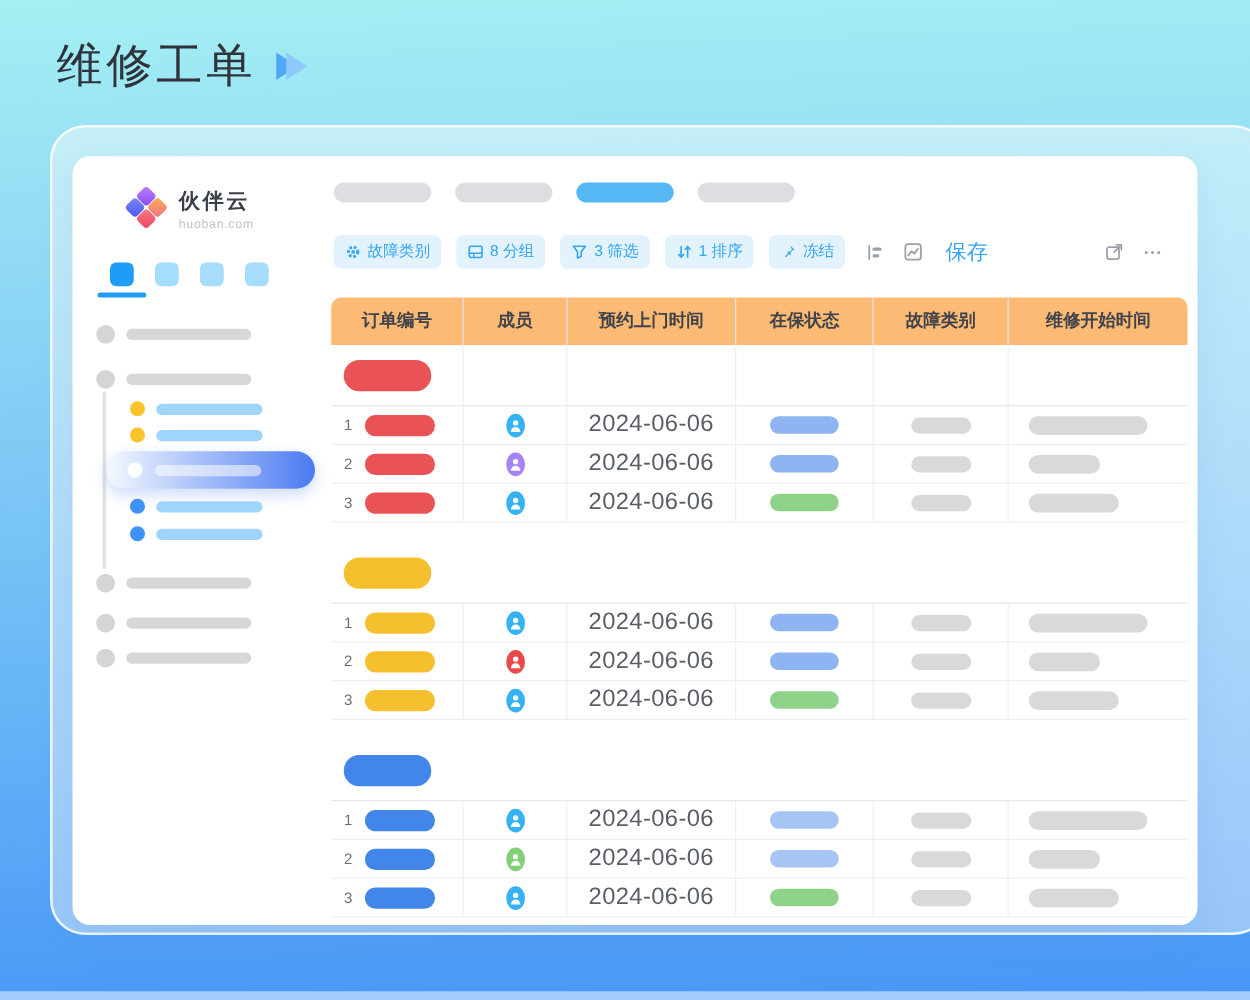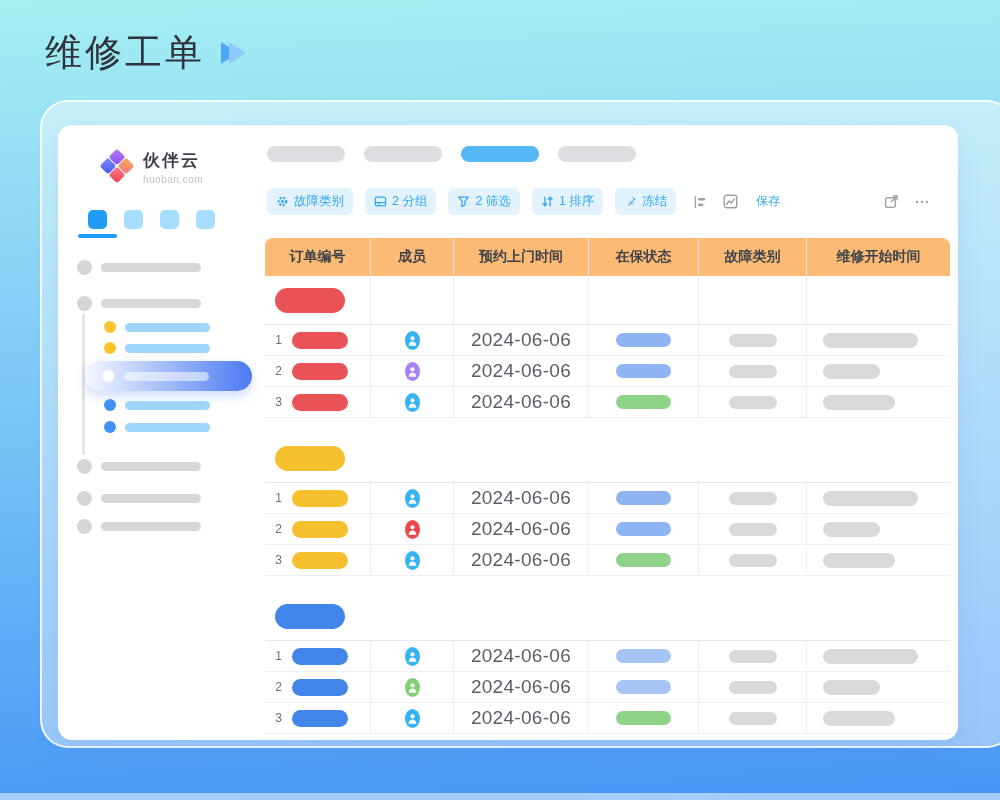--- a/index.html
+++ b/index.html
@@ -51,21 +51,21 @@
   .view-tabs{position:absolute;left:209px;top:21px;display:flex;gap:19px;}
   .vpill{width:78px;height:16px;border-radius:8px;background:#dcdee2;}
   .vpill.active{background:#55b7f4;}
 
   
   .toolbar{position:absolute;left:209px;top:63px;right:28px;height:27px;display:flex;align-items:center;}
   .tb-btn{display:inline-flex;align-items:center;gap:5px;height:27px;padding:0 9px;background:#e2f3fd;color:#33a5f1;border:none;border-radius:6px;font-size:12.5px;font-family:inherit;margin-right:12px;cursor:pointer;}
   .tb-btn svg{display:block;flex:none;}
   .tb-icon{color:#9aa0a8;margin-left:16px;display:inline-flex;cursor:pointer;}
   .tb-icon.first{margin-left:5px;}
-  .tb-save{color:#33a5f1;font-size:12px;margin-left:18px;cursor:pointer;}
+  .tb-save{color:#33a5f1;font-size:17px;margin-left:18px;cursor:pointer;}
   .tb-right{margin-left:auto;display:flex;gap:15px;align-items:center;color:#9aa0a8;}
 
   
   .table{position:absolute;left:207px;top:113px;width:685px;}
   .thead,.grow{display:grid;grid-template-columns:105px 83px 135px 110px 108px 1fr;}
   .thead{height:38px;background:#fdba74;border-radius:8px 8px 0 0;}
   .th{display:flex;align-items:center;justify-content:center;font-size:14px;font-weight:700;color:#3f434b;border-left:1px solid #dfe3f1;}
   .th:first-child{border-left:none;}
   .ghead{height:48px;border-bottom:1px solid #e6e8ee;}
   .ghead.cols .cell{border-left:1px solid #eef0f4;}
@@ -190,27 +190,27 @@
               <circle cx="7" cy="7" r="1.6" fill="currentColor"></circle>
             </svg>
           <span>故障类别</span>
         </button>
         <button class="tb-btn">
           <svg width="13" height="13" viewBox="0 0 14 14">
               <rect x="1.5" y="2.2" width="11" height="9.6" rx="1.6" fill="none" stroke="currentColor" stroke-width="1.4"></rect>
               <line x1="1.5" y1="8.2" x2="12.5" y2="8.2" stroke="currentColor" stroke-width="1.2"></line>
               <line x1="5.4" y1="8.2" x2="5.4" y2="11.8" stroke="currentColor" stroke-width="1.2"></line>
             </svg>
-          <span>2 分组</span>
+          <span>8 分组</span>
         </button>
         <button class="tb-btn">
           <svg width="13" height="13" viewBox="0 0 14 14">
               <path d="M1.8 2.2h10.4L8.6 6.8v4l-3.2 1.6V6.8z" fill="none" stroke="currentColor" stroke-width="1.4" stroke-linejoin="round"></path>
             </svg>
-          <span>2 筛选</span>
+          <span>3 筛选</span>
         </button>
         <button class="tb-btn">
           <svg width="13" height="13" viewBox="0 0 14 14">
               <g fill="none" stroke="currentColor" stroke-width="1.4" stroke-linecap="round" stroke-linejoin="round">
                 <path d="M4.2 2.4v9.2M4.2 11.6L2.1 9.3M4.2 11.6l2.1-2.3"></path>
                 <path d="M9.8 11.6V2.4M9.8 2.4L7.7 4.7M9.8 2.4l2.1 2.3"></path>
               </g>
             </svg>
           <span>1 排序</span>
         </button>

